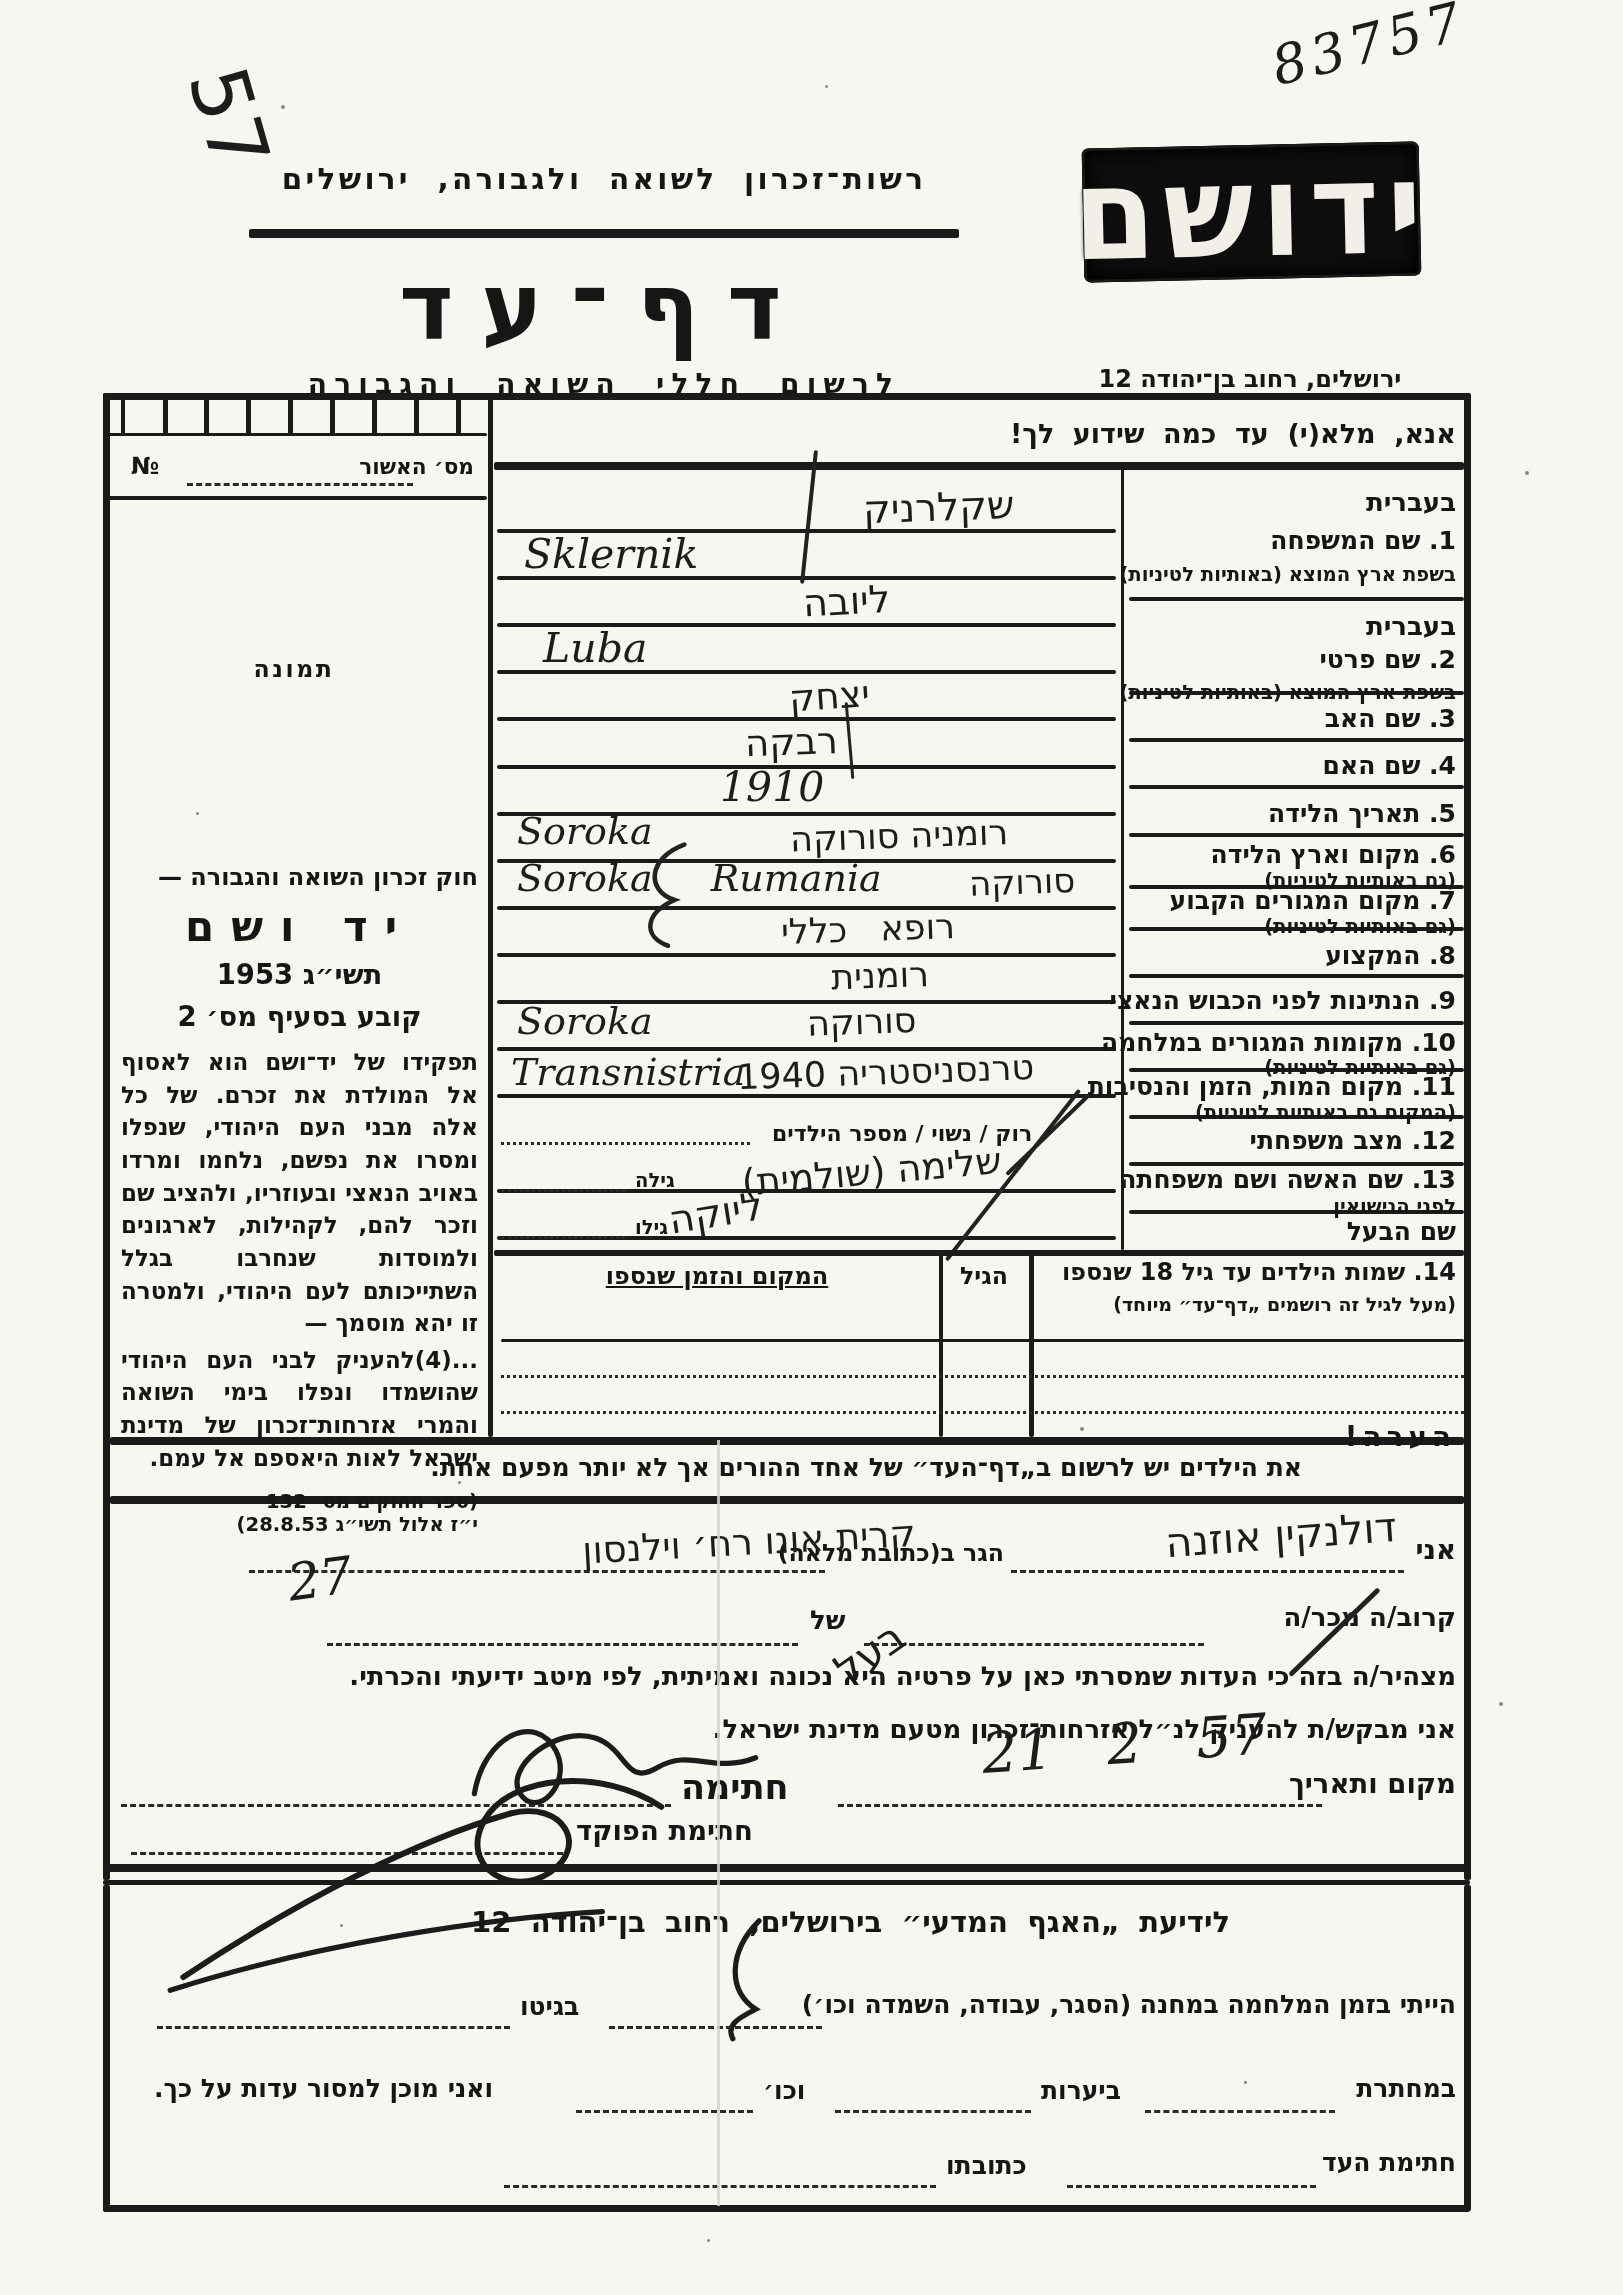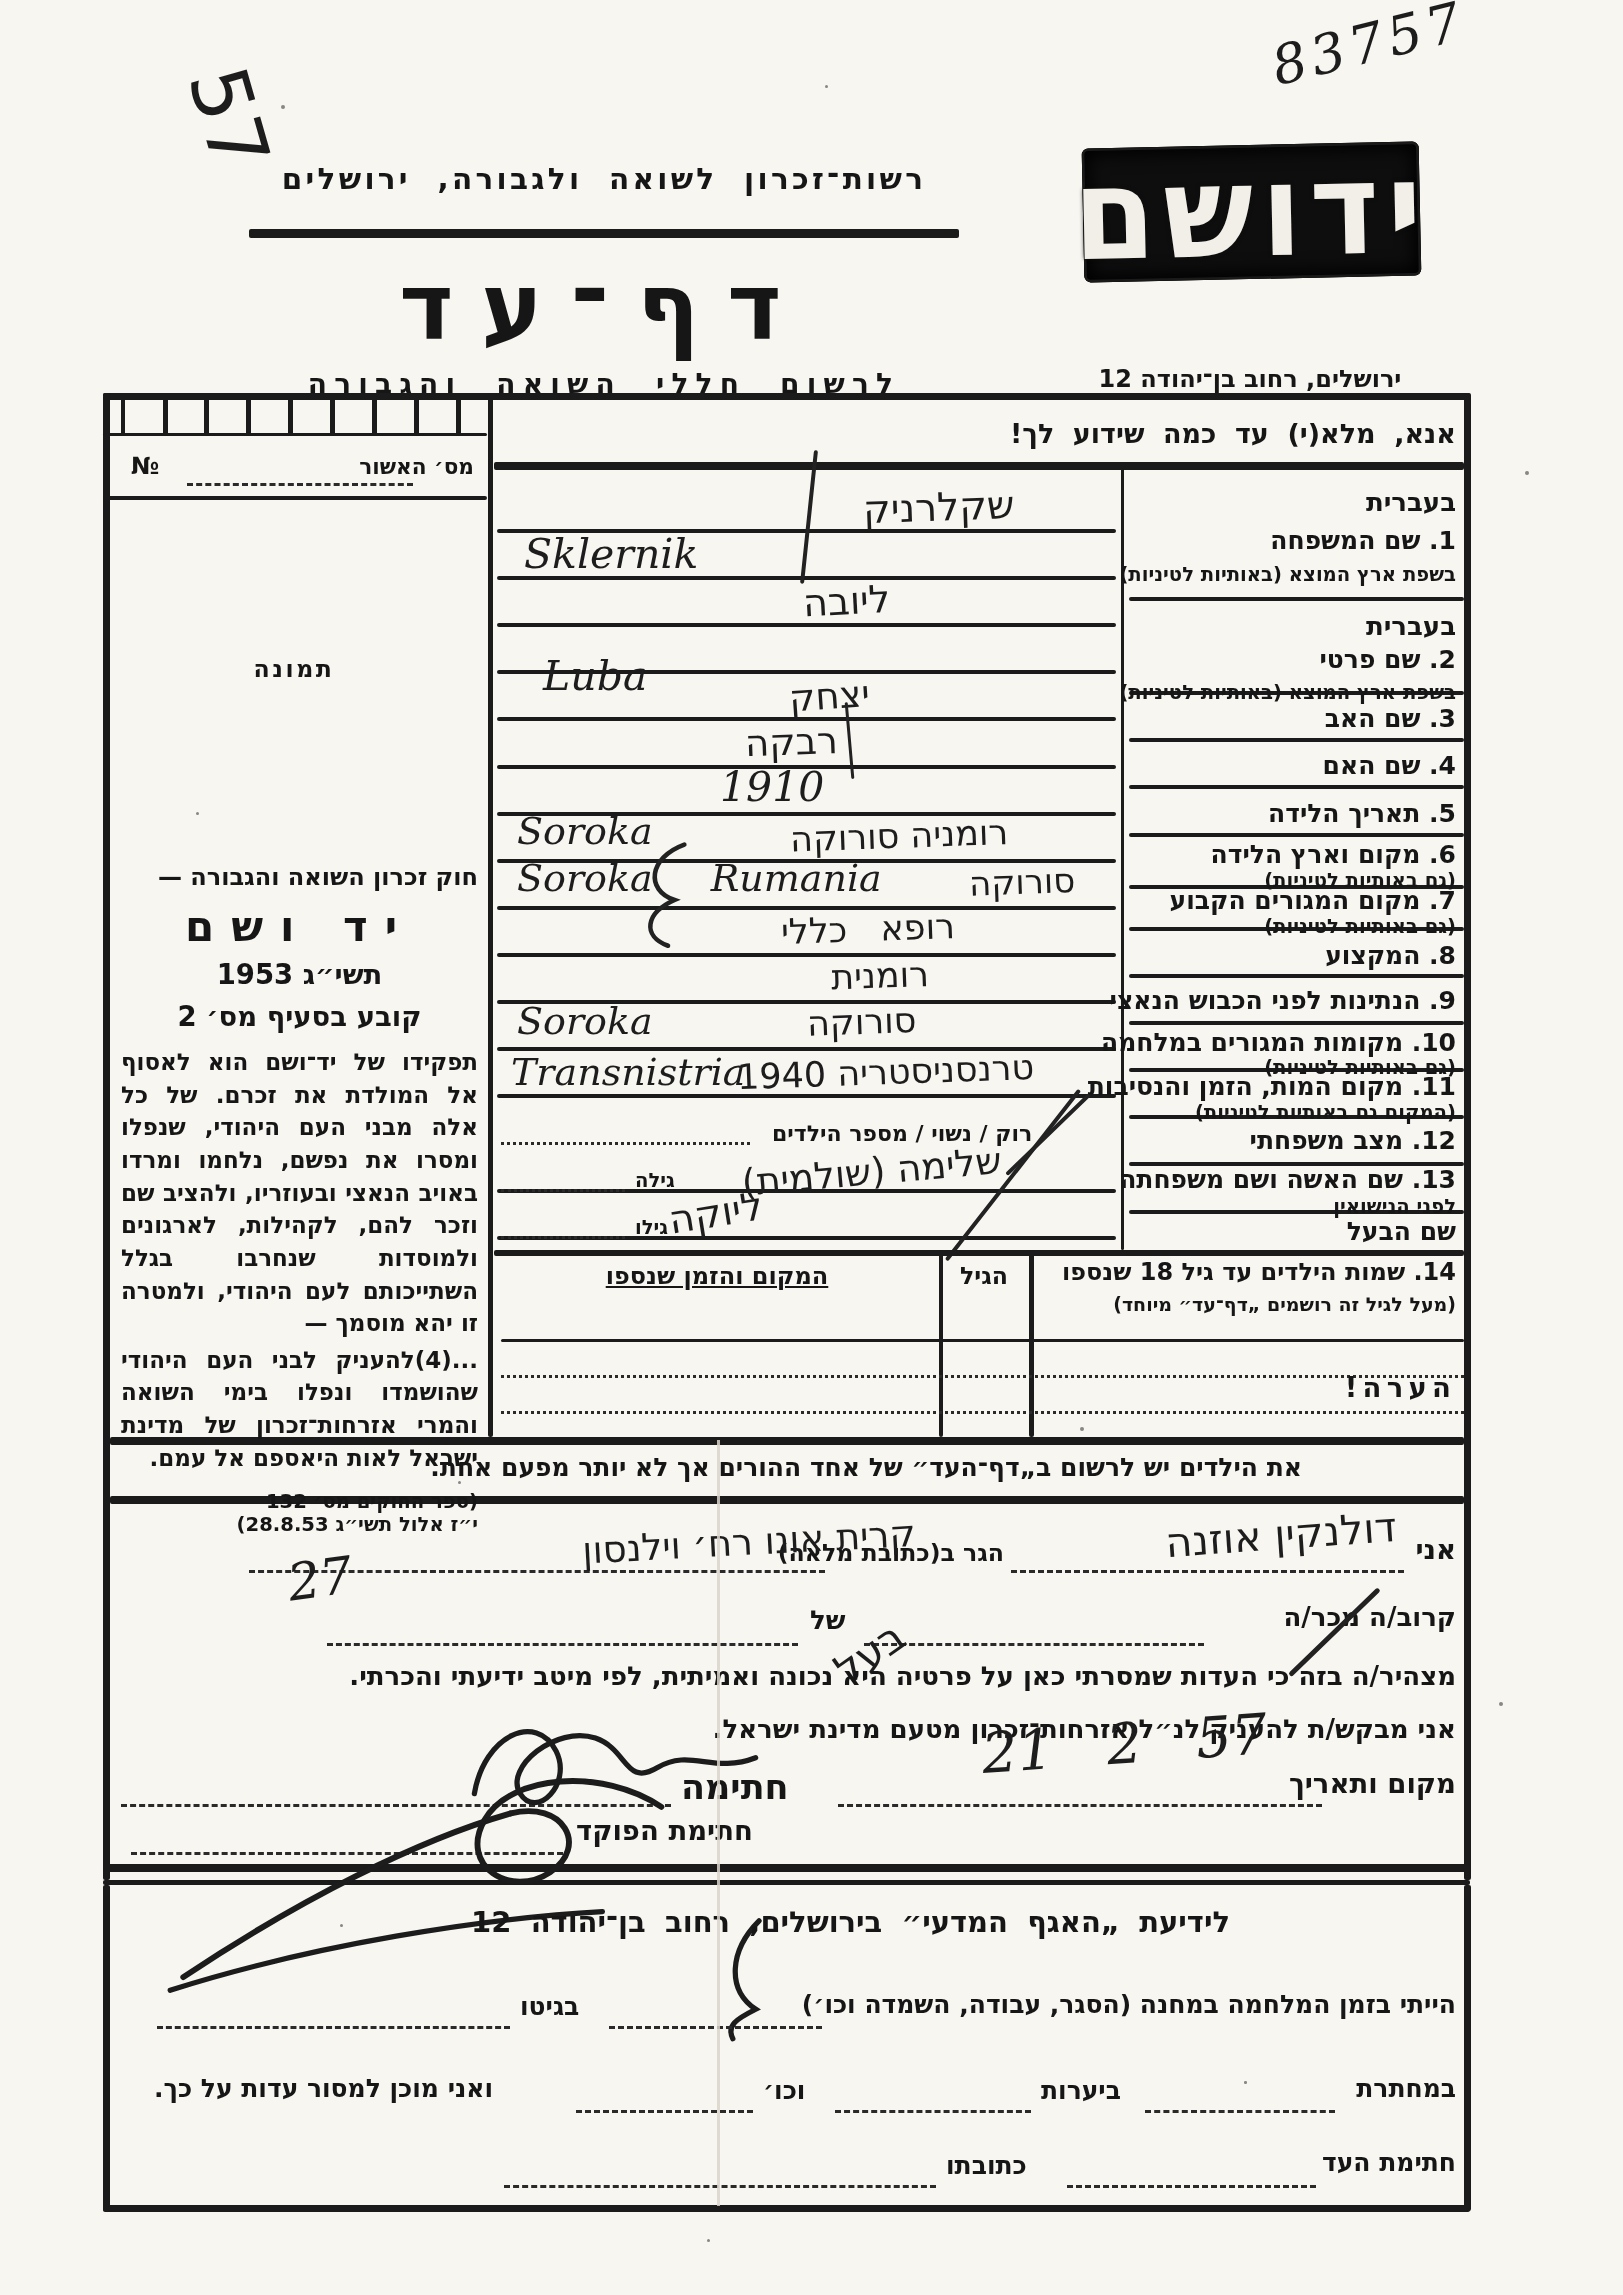--- a/index.html
+++ b/index.html
@@ -147,21 +147,21 @@
 
   <div class="abs p" style="left:772px;top:1121px;font-size:22px;">רוק / נשוי / מספר הילדים</div>
   <div class="abs dots" style="left:501px;top:1189px;width:124px;"></div>
   <div class="abs p" style="left:635px;top:1169px;font-size:19.6px;">גילה</div>
   <div class="abs dots" style="left:501px;top:1236px;width:124px;"></div>
   <div class="abs p" style="left:635px;top:1216px;font-size:19.6px;">גילו</div>
 
   <div class="abs hw" style="right:609px;top:482px;font-size:39px;transform:rotate(-2deg);">שקלרניק</div>
   <div class="abs hwl" style="left:524px;top:530px;font-size:41px;">Sklernik</div>
   <div class="abs hw" style="right:733px;top:577px;font-size:38px;transform:rotate(-3deg);">ליובה</div>
-  <div class="abs hwl" style="left:543px;top:624px;font-size:41px;margin-top:28px;">Luba</div>
+  <div class="abs hwl" style="left:543px;top:624px;font-size:41px;">Luba</div>
   <div class="abs hw" style="right:753px;top:672px;font-size:37px;transform:rotate(-4deg);">יצחק</div>
   <div class="abs hw" style="right:785px;top:719px;font-size:37px;transform:rotate(-2deg);">רבקה</div>
   <div class="abs hwl" style="left:720px;top:763px;font-size:41px;">1910</div>
   <div class="abs hw" style="right:615px;top:812px;font-size:35px;transform:rotate(-2deg);">רומניה סורוקה</div>
   <div class="abs hwl" style="left:517px;top:809px;font-size:38px;">Soroka</div>
   <div class="abs hwl" style="left:517px;top:856px;font-size:38px;word-spacing:46px;">Soroka Rumania</div>
   <div class="abs hw" style="left:969px;top:860px;font-size:34px;transform:rotate(-2deg);">סורוקה</div>
   <div class="abs hw" style="right:668px;top:906px;font-size:35px;word-spacing:22px;transform:rotate(-2deg);">רופא כללי</div>
   <div class="abs hw" style="right:694px;top:954px;font-size:35px;transform:rotate(-2deg);">רומנית</div>
   <div class="abs hw" style="right:707px;top:1000px;font-size:35px;transform:rotate(-2deg);">סורוקה</div>
@@ -183,21 +183,21 @@
   <div class="abs rule" style="left:939px;top:1250px;width:3.9px;height:187px;"></div>
   <div class="abs rule" style="left:1029px;top:1250px;width:4.6px;height:187px;"></div>
   <div class="abs p ctr" style="left:501px;top:1262px;width:432px;font-size:24px;text-decoration:underline;">המקום והזמן שנספו</div>
   <div class="abs p ctr" style="left:939px;top:1262px;width:90px;font-size:23.6px;">הגיל</div>
   <div class="abs p" style="right:167px;top:1258px;font-size:24px;text-align:right;">14. שמות הילדים עד גיל 18 שנספו</div>
   <div class="abs p" style="right:167px;top:1293px;font-size:19px;">(מעל לגיל זה רושמים „דף־עד״ מיוחד)</div>
   <div class="abs rule" style="left:501px;top:1339px;width:963px;height:3.3px;"></div>
   <div class="abs dots" style="left:501px;top:1375px;width:963px;"></div>
   <div class="abs dots" style="left:501px;top:1411px;width:963px;"></div>
 
-  <div class="abs p" style="right:167px;top:1371px;font-size:27.5px;letter-spacing:5.2px;">הערה!</div>
+  <div class="abs p" style="right:167px;top:1420px;font-size:27.5px;letter-spacing:5.2px;">הערה!</div>
   <div class="abs p" style="right:321px;top:1453px;font-size:25px;">את הילדים יש לרשום ב„דף־העד״ של אחד ההורים אך לא יותר מפעם אחת.</div>
 
   <div class="abs p" style="right:167px;top:1533px;font-size:27.5px;">אני</div>
   <div class="abs hw" style="right:226px;top:1503px;font-size:41px;transform:rotate(-4deg);">דולנקין אוזנה</div>
   <div class="abs dash" style="left:1011px;top:1570px;width:393px;"></div>
   <div class="abs p" style="right:619px;top:1539px;font-size:23.6px;">הגר ב(כתובת מלאה)</div>
   <div class="abs dash" style="left:249px;top:1570px;width:576px;"></div>
   <div class="abs hw" style="right:707px;top:1512px;font-size:37px;transform:rotate(-3deg);">קרית אונו רח׳ וילנסון</div>
   <div class="abs hwl" style="left:288px;top:1554px;font-size:51px;transform:rotate(-8deg);">27</div>
 

